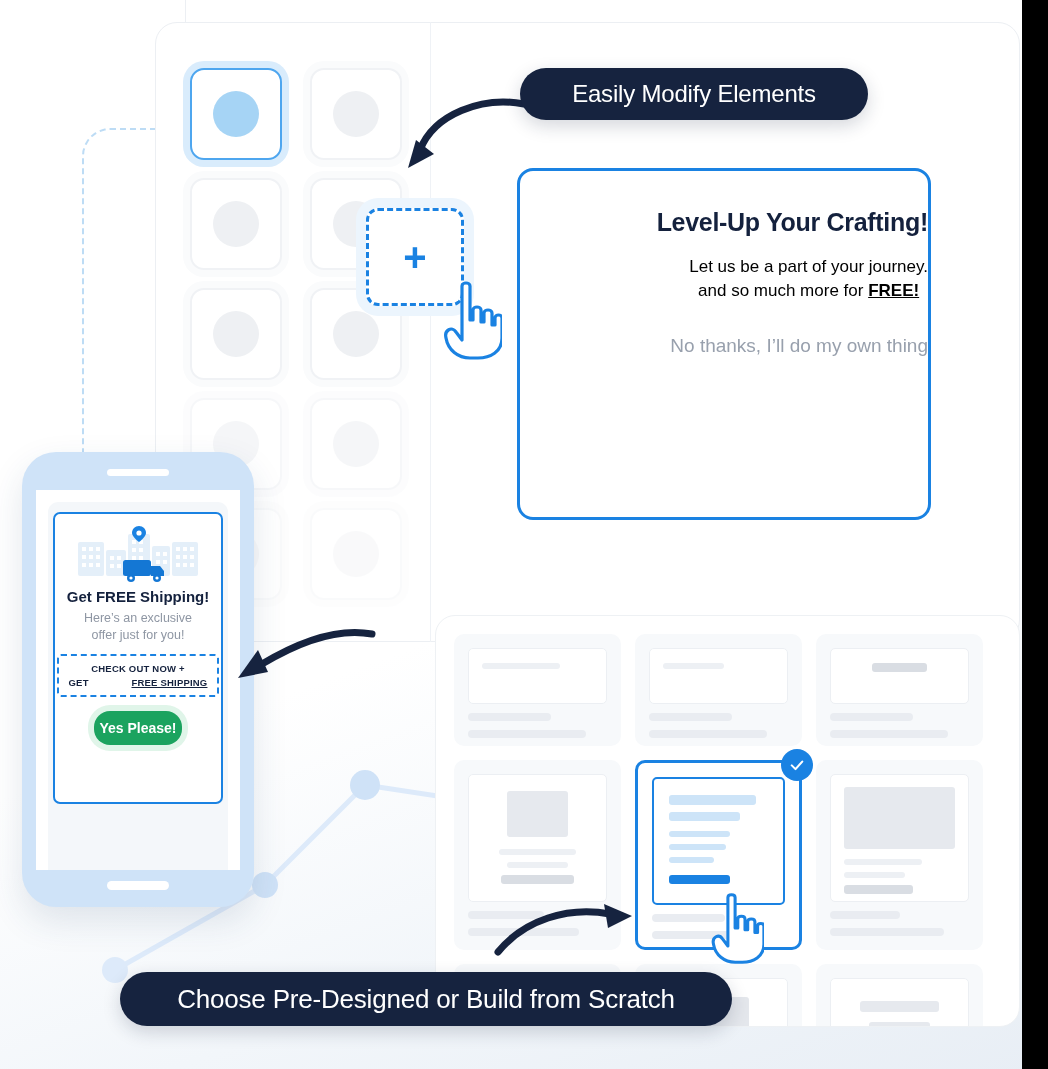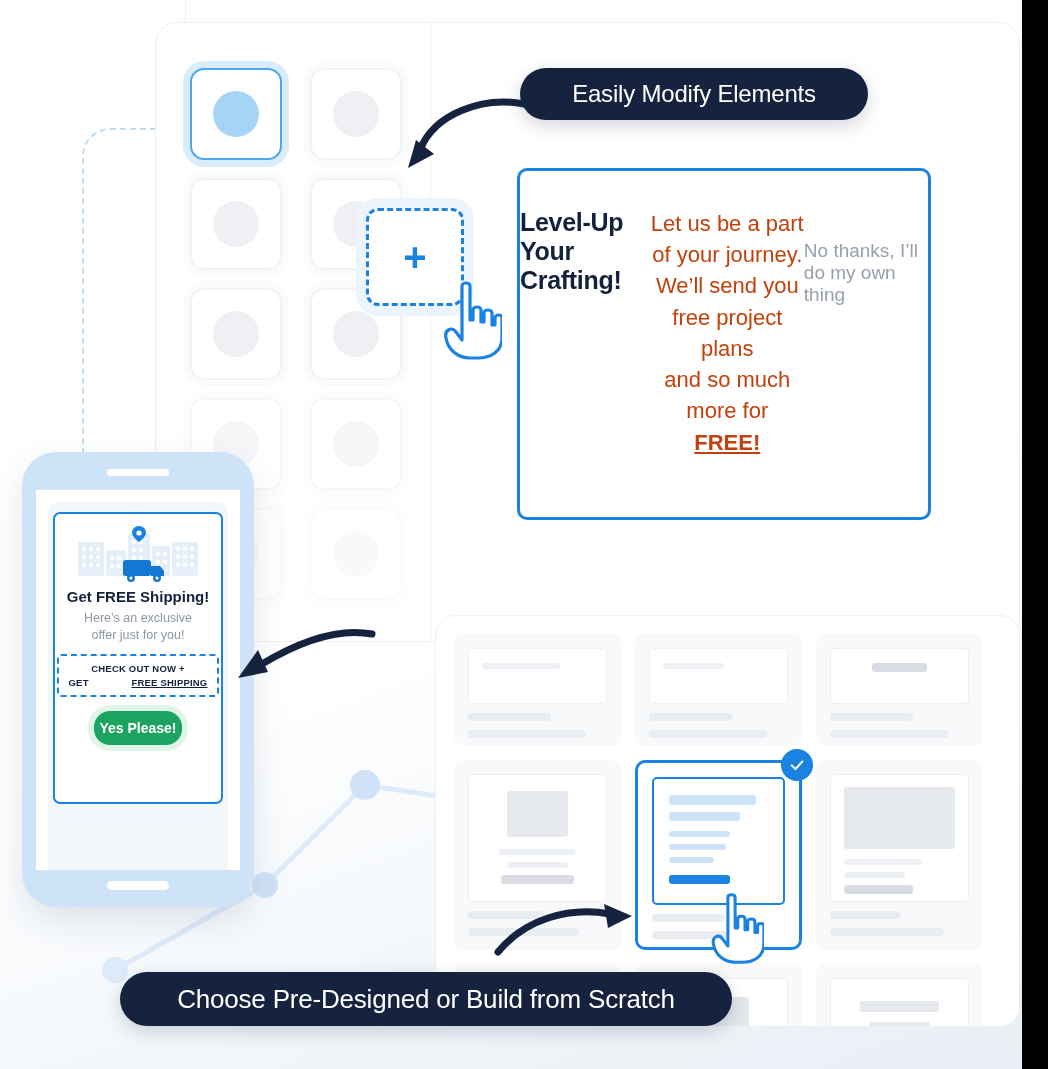--- a/index.html
+++ b/index.html
@@ -89,30 +89,30 @@
   }
 
   
   .cursor-hand { position:absolute; }
   .cursor-hand.c1 { left:440px; top:280px; width:62px; height:80px; }
   .cursor-hand.c2 { left:708px; top:892px; width:56px; height:72px; }
 
   
   .popup {
     position:absolute; left:517px; top:168px; width:414px; height:352px;
-    background:#ffffff; border:3px solid #1a82e2; border-radius:10px;
-    display:flex; align-items:flex-start;
+    background:#ffffff; border:3px solid #1a82e2; border-radius:16px;
+    display:flex; flex-direction:column; align-items:flex-end;
     padding-top:37px;
   }
   .popup h2 {
     font-size:25px; font-weight:700; color:#14213d;
     letter-spacing:-.3px; margin-bottom:18px;
   }
   .popup .body {
-    font-size:22px; color:#c2410c; line-height:1.42; text-align:center;
+    font-size:17px; color:#000000; line-height:1.42; text-align:center;
     font-weight:400; max-width:340px;
   }
   .popup .body b { font-weight:700; text-decoration:underline; }
   .popup .cta {
     margin-top:32px;
     background:#1a82e2; color:#ffffff;
     font-size:23px; font-weight:700;
     padding:14px 38px; border-radius:40px; border:none;
     box-shadow:0 0 0 8px #e4f1fc; cursor:pointer;
     font-family:"Liberation Sans", sans-serif;
@@ -320,21 +320,20 @@
   </div>
 
   <svg class="cursor-hand c1" viewBox="0 0 62 80">
     <path d="M22 6 C22 2 30 2 30 6 L30 40 L33 40 L33 30 C33 26 41 26 41 30 L41 42 L44 42 L44 33 C44 29 52 29 52 33 L52 45 L55 45 L55 38 C55 34 62 34 62 38 L62 58 C62 72 50 78 38 78 L30 78 C18 78 8 70 6 58 C4 50 12 46 16 52 L22 60 Z" fill="#ffffff" stroke="#1a82e2" stroke-width="3.2" stroke-linejoin="round"></path>
   </svg>
 
   <div class="popup">
     <h2>Level-Up Your Crafting!</h2>
     <div class="body">
       <div>Let us be a part of your journey.</div>
-      <div>We’ll send you free project plans</div>
       <div>
         <span>and so much more for </span><b>FREE!</b>
       </div>
     </div>
     <div class="decline">No thanks, I’ll do my own thing</div>
   </div>
 
   <div class="panel-bottom">
     <div class="tpl-grid">
 

